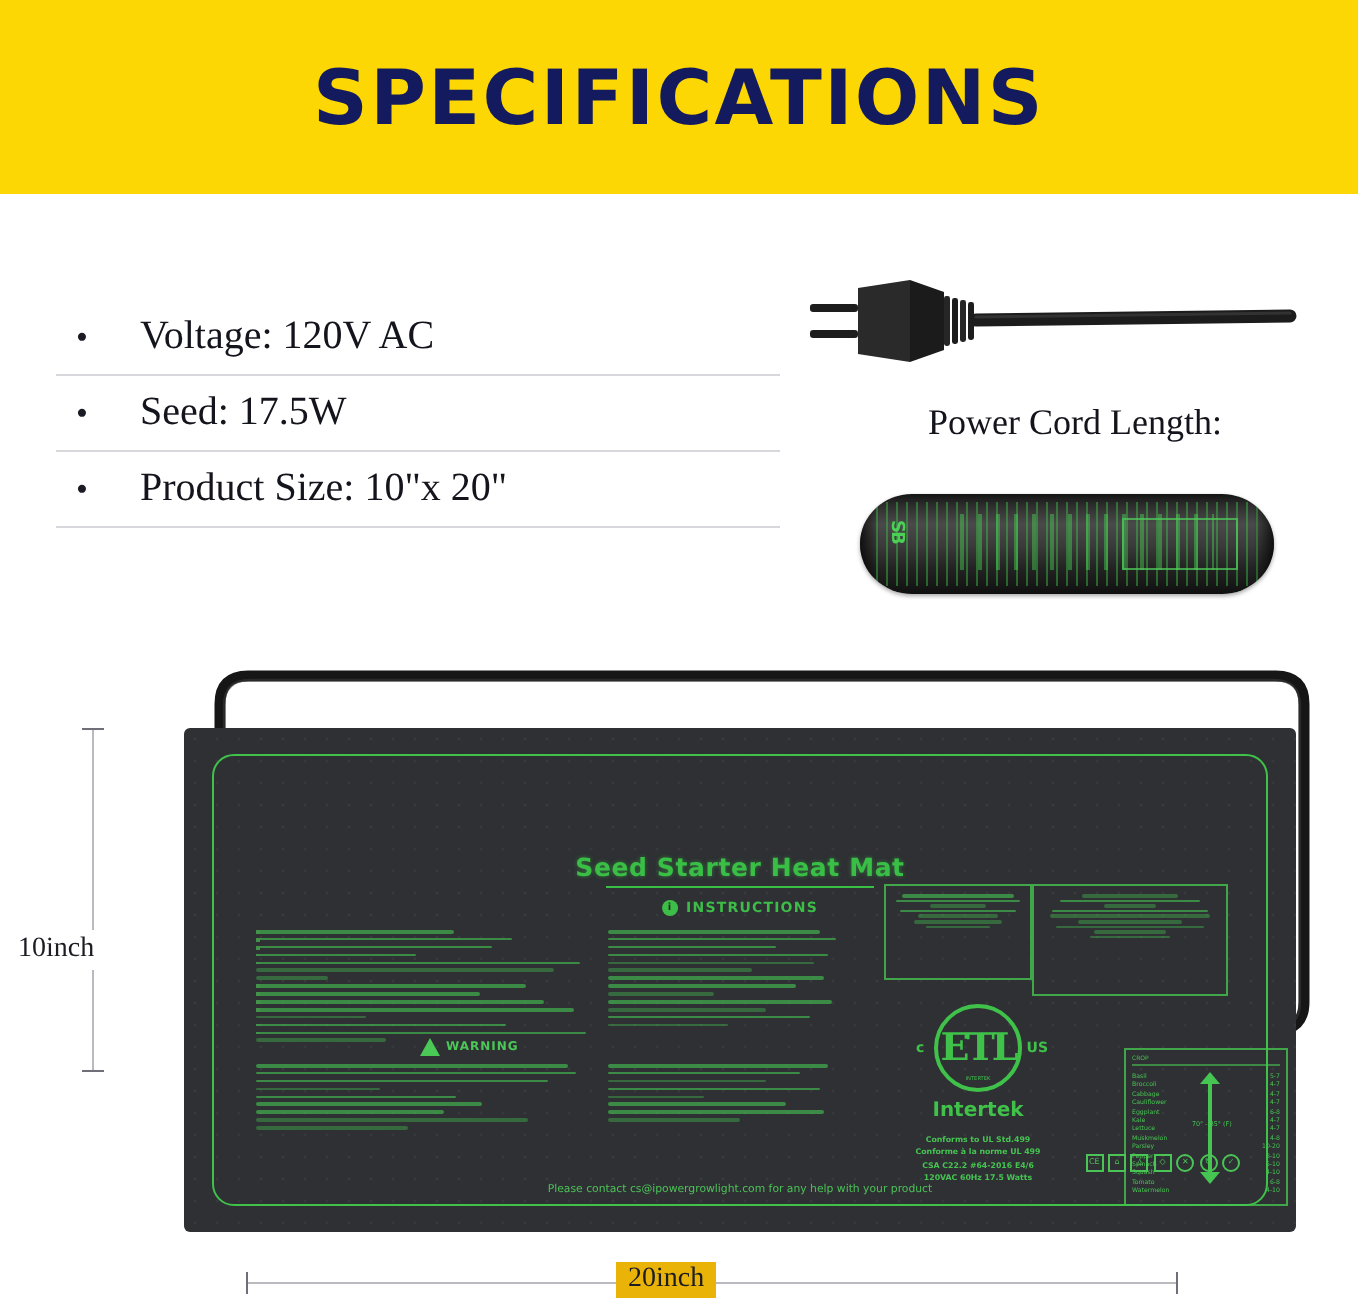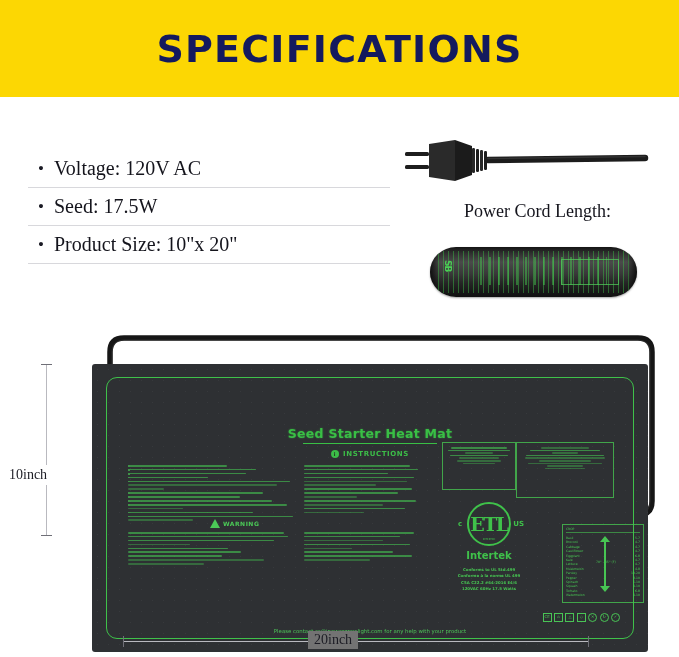--- a/index.html
+++ b/index.html
@@ -40,20 +40,21 @@
     color:#1b1b25;
     font-size:17px;
     text-align:center;
     line-height:1;
   }
   .spec-text{
     font-size:20px;
     color:#14141c;
     font-family:"Liberation Serif", serif;
     white-space:nowrap;
+    margin-left:16px;
   }
 
   
   .plug-area{
     position:absolute;left:400px;top:134px;width:275px;height:70px;
   }
 
   
   .cord-label{
     position:absolute;left:400px;top:200px;width:275px;
@@ -111,21 +112,21 @@
   .roll-box{
     position:absolute;right:18px;top:12px;width:56px;height:24px;
     border:1px solid rgba(80,200,90,.75);
   }
 
   
   .mat-wrap{
     position:absolute;left:62px;top:330px;width:600px;height:290px;
   }
   .mat{
-    position:absolute;left:30px;top:34px;width:556px;height:288px;
+    position:absolute;left:30px;top:34px;width:556px;height:252px;
     background:#2e3033;
     border-radius:3px;
     overflow:hidden;
   }
   .mat-dots{
     position:absolute;inset:0;
     background-image:radial-gradient(circle, rgba(255,255,255,.045) 0.6px, transparent 0.9px);
     background-size:11px 11px;
   }
   .mat-border{
@@ -315,21 +316,21 @@
   }
   .dim-h{
     position:absolute;left:123px;top:641px;width:466px;height:1px;
     background:#b9b9bf;
   }
   .dim-h .cap{
     position:absolute;top:-5px;width:1px;height:11px;background:#6f6f77;
   }
   .dim-label-h{
     position:absolute;left:308px;top:631px;
-    font-size:14px;color:#1c1c24;background:#737373;padding:1px 6px;
+    font-size:14px;color:#1c1c24;background:#eab308;padding:1px 6px;
     font-family:"Liberation Serif", serif;
   }
 </style>
 </head>
 <body>
 
 <div class="header">
   <div class="header-title">SPECIFICATIONS</div>
 </div>
 

